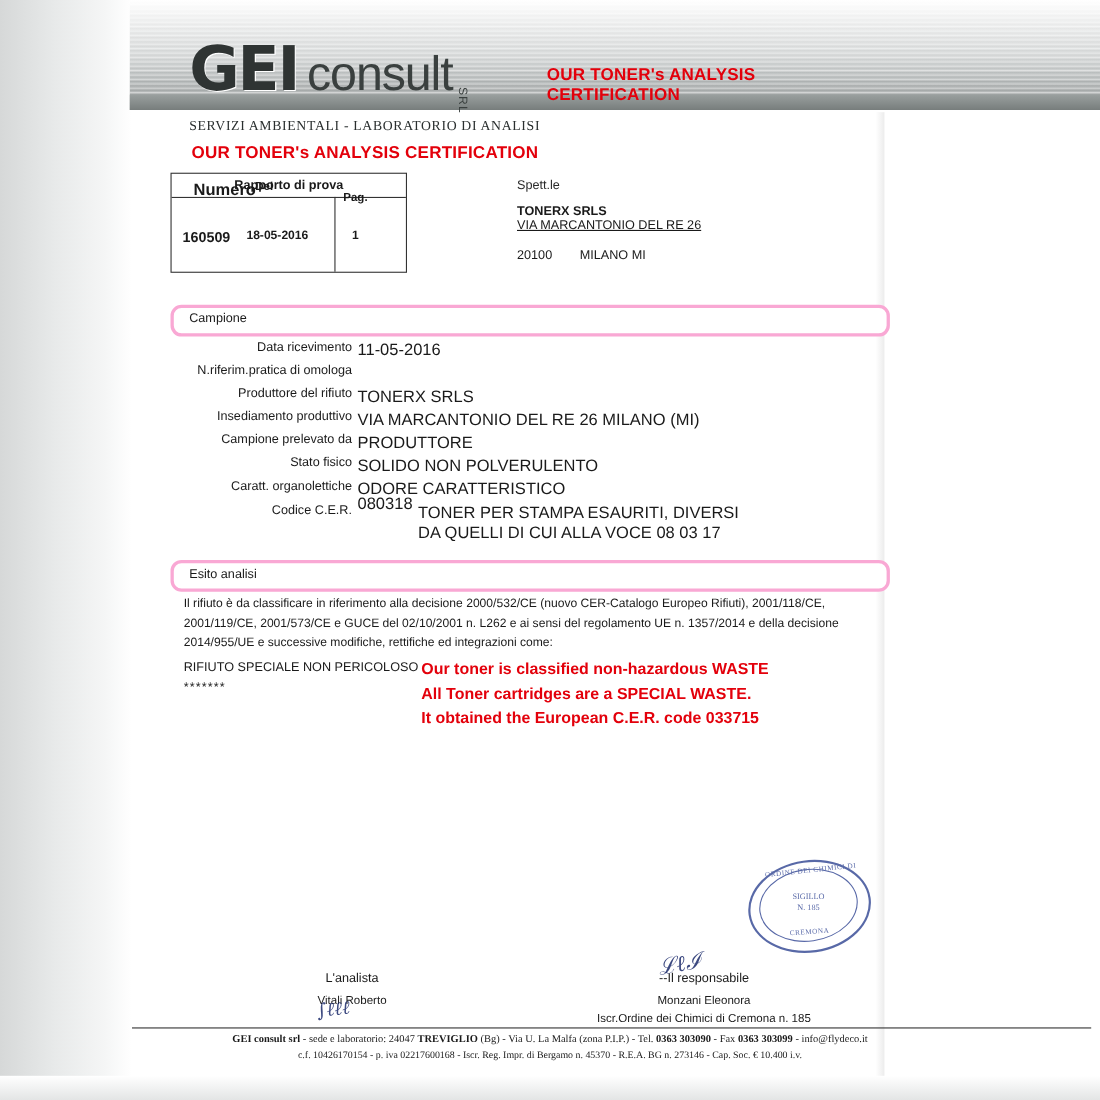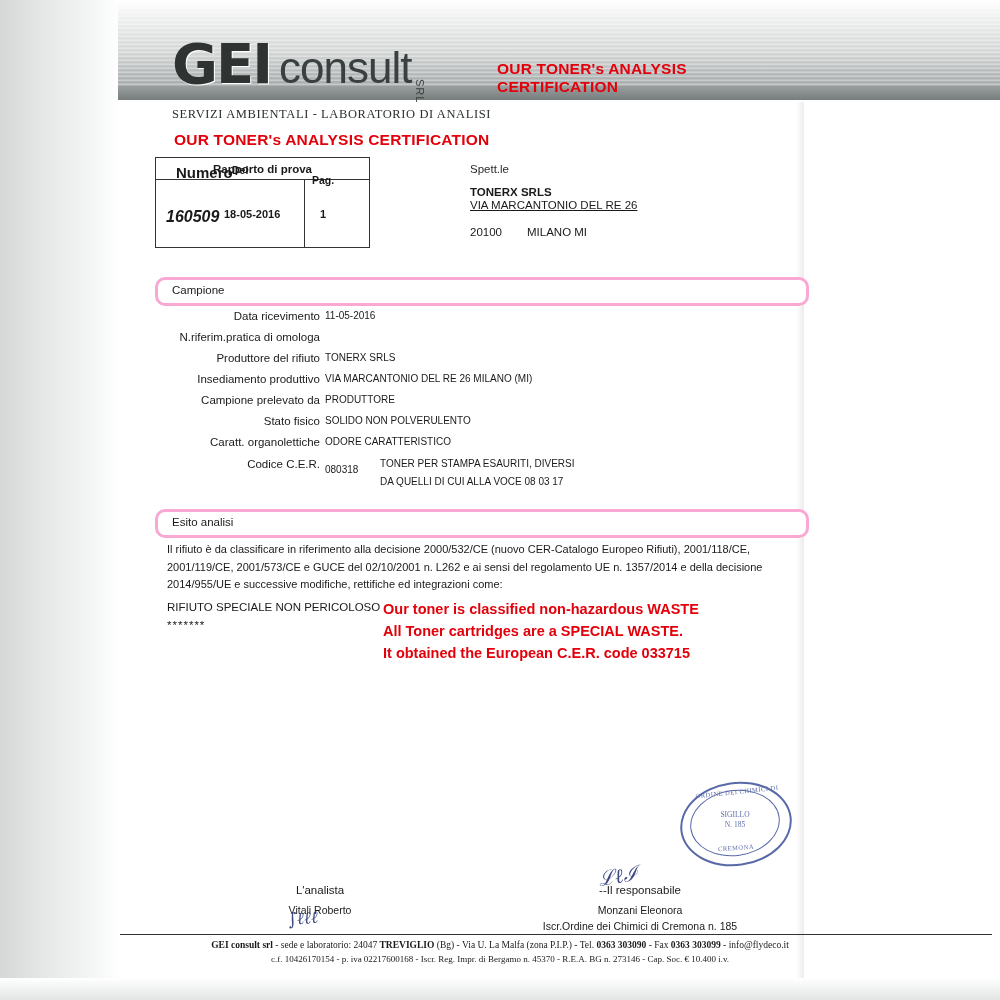--- a/index.html
+++ b/index.html
@@ -162,21 +162,21 @@
   }
   .report-box .rb-head {
     height: 26px;
     display: flex;
     align-items: center;
     position: relative;
   }
   .rb-col-num { position: absolute; left: 20px; top: 6px; font-weight: bold; font-size: 15px;}
   .rb-col-del { position: absolute; left: 76px; top: 6px; font-weight: bold; font-size: 10.5px;}
   .rb-col-pag { position: absolute; left: 156px; top: 16px; font-weight: bold; font-size: 10.5px;}
-  .rb-val-num { position: absolute; left: 10px; top: 50px; font-weight: bold; font-size: 16px; font-style: italic;}
+  .rb-val-num { position: absolute; left: 10px; top: 50px; font-weight: bold; font-size: 13px;}
   .rb-val-del { position: absolute; left: 68px; top: 50px; font-weight: bold; font-size: 11px;}
   .rb-val-pag { position: absolute; left: 164px; top: 50px; font-weight: bold; font-size: 11px;}
   .rb-vline {
     position: absolute;
     left: 148px; top: 21px;
     width: 1px; height: 68px;
     background: #333;
   }
 
   
@@ -200,21 +200,21 @@
   .section-bar span {
     position: absolute;
     left: 14px;
     top: 4px;
     font-size: 11.5px;
     color: #1a1a1a;
   }
   #bar-campione { top: 277px; }
   #bar-esito { top: 509px; }
   .fl { position: absolute; text-align: right; width: 310px; left: 10px; font-size: 11.5px; }
-  .fv { position: absolute; left: 325px; font-size: 10px; }
+  .fv { position: absolute; left: 325px; font-size: 15px; }
 
   .rows { position: absolute; left: 0; top: 0; width: 1000px; height: 1000px; }
 
   
   .esito-p {
     position: absolute;
     left: 167px;
     top: 541px;
     width: 620px;
     font-size: 11px;
@@ -393,21 +393,21 @@
     <div class="fl" style="top:394px;">Campione prelevato da</div>
     <div class="fv" style="top:394px;">PRODUTTORE</div>
 
     <div class="fl" style="top:415px;">Stato fisico</div>
     <div class="fv" style="top:415px;">SOLIDO NON POLVERULENTO</div>
 
     <div class="fl" style="top:436px;">Caratt. organolettiche</div>
     <div class="fv" style="top:436px;">ODORE CARATTERISTICO</div>
 
     <div class="fl" style="top:458px;">Codice C.E.R.</div>
-    <div class="fv" style="top:464px;">080318</div>
+    <div class="fv" style="top:450px;">080318</div>
 
     <div class="fv" style="top:458px; left:380px;">TONER PER STAMPA ESAURITI, DIVERSI</div>
     <div class="fv" style="top:476px; left:380px;">DA QUELLI DI CUI ALLA VOCE 08 03 17</div>
   </div>
 
   <div class="section-bar" id="bar-esito">
     <span>Esito analisi</span>
   </div>
 
   <div class="esito-p">Il rifiuto è da classificare in riferimento alla decisione 2000/532/CE (nuovo CER-Catalogo Europeo Rifiuti), 2001/118/CE, 2001/119/CE, 2001/573/CE e GUCE del 02/10/2001 n.  L262 e ai sensi del regolamento UE n. 1357/2014 e della decisione 2014/955/UE e successive modifiche, rettifiche ed integrazioni come:</div>

